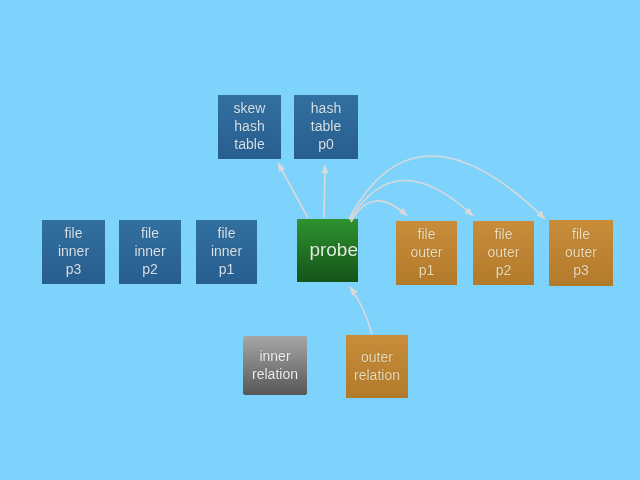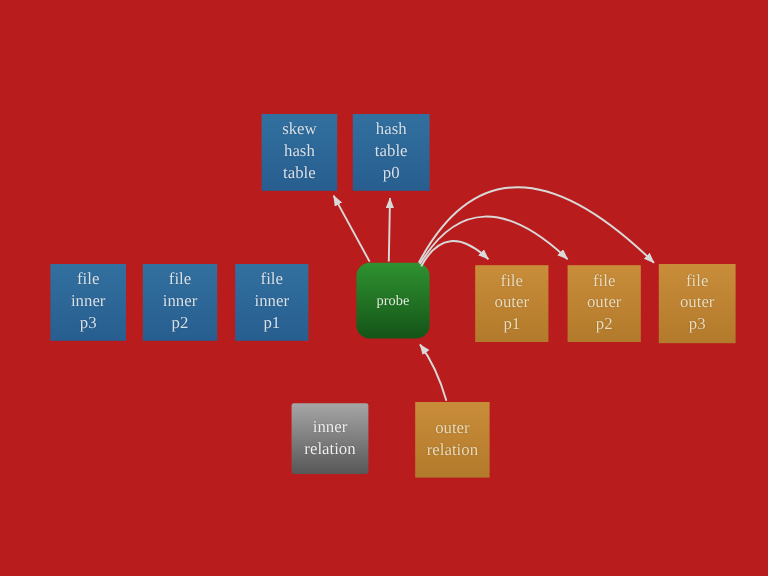--- a/index.html
+++ b/index.html
@@ -1,27 +1,27 @@
 <!DOCTYPE html>
 <html><head>
 <meta charset="utf-8">
 <style>
   html,body{margin:0;padding:0;background:#000;}
   .stage{
-    position:relative;width:640px;height:480px;background:#b91c1c;
-    overflow:hidden;font-family:Liberation Serif, serif;
+    position:relative;width:640px;height:480px;background:#7dd3fc;
+    overflow:hidden;font-family:Liberation Sans, sans-serif;
   }
   .node{
     position:absolute;display:flex;align-items:center;justify-content:center;
     text-align:center;font-size:14px;line-height:1.27;
   }
   .node .lbl{white-space:pre-line;text-shadow:0 0 1px rgba(0,0,0,.35);}
   .blue{background:linear-gradient(180deg,#32709f 0%,#275e8f 100%);color:#d5e1ed;}
   .orange{background:linear-gradient(180deg,#c98d3a 0%,#b27a2b 100%);color:#efddb9;}
-  .green{background:linear-gradient(180deg,#2f9230 0%,#145418 100%);border-radius:11px;color:#def0dc;font-size:12px;}
+  .green{background:linear-gradient(180deg,#2f9230 0%,#145418 100%);border-radius:0;color:#def0dc;font-size:19px;justify-content:flex-end;}
   .gray{background:linear-gradient(180deg,#a6a6a6 0%,#575757 100%);color:#efefef;border-radius:2px;}
 
   .n-skew   {left:218px;top:95px; width:63px;height:64px;}
   .n-p0     {left:294px;top:95px; width:64px;height:64px;}
   .n-fi3    {left:42px; top:220px;width:63px;height:64px;}
   .n-fi2    {left:119px;top:220px;width:62px;height:64px;}
   .n-fi1    {left:196px;top:220px;width:61px;height:64px;}
   .n-probe  {left:297px;top:219px;width:61px;height:63px;}
   .n-fo1    {left:396px;top:221px;width:61px;height:64px;}
   .n-fo2    {left:473px;top:221px;width:61px;height:64px;}

